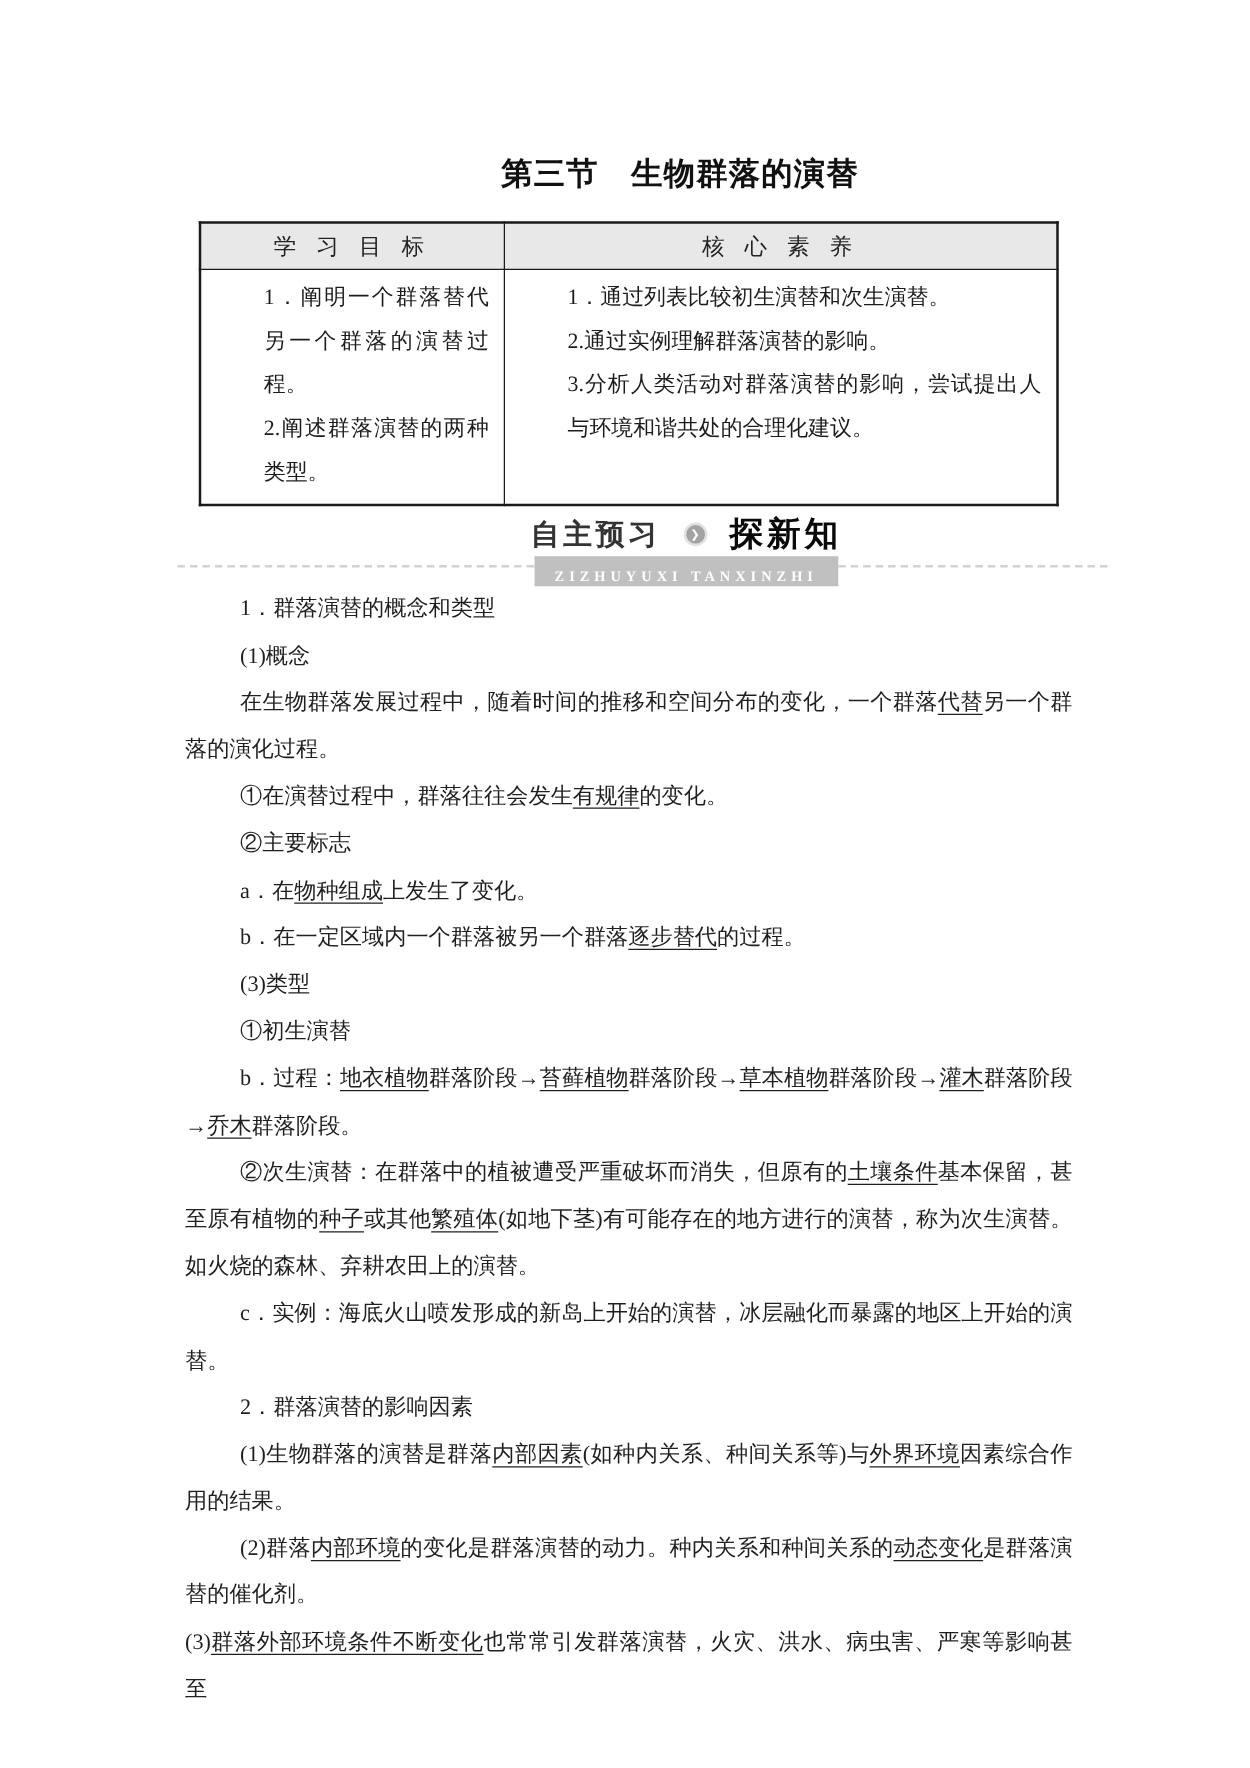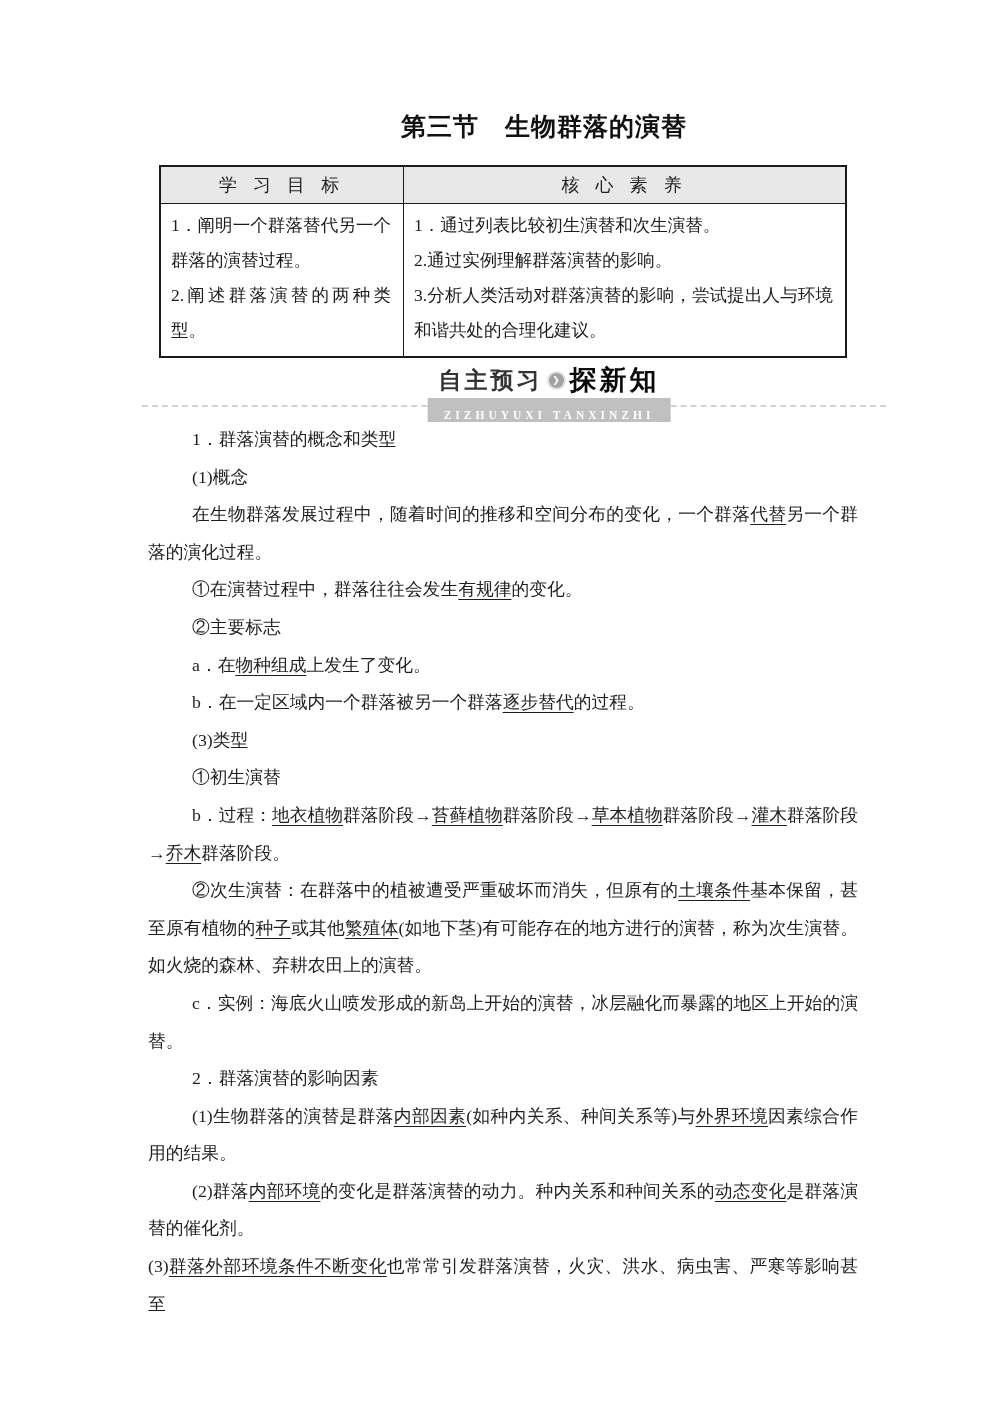--- a/index.html
+++ b/index.html
@@ -11,21 +11,21 @@
     font-family: "Liberation Serif", "DejaVu Serif", serif;
     color: #1c1c1c;
     overflow: hidden;
   }
   .content {
     width: 710px;
     margin-left: 148px;
   }
   
   .doc-title {
-    margin: 0;
+    margin: 12px;
     padding-top: 110px;
     padding-left: 88px;           
     text-align: center;
     font-size: 25px;
     font-weight: bold;
     letter-spacing: 1px;
     color: #111;
   }
   
   .info-table {
@@ -45,29 +45,29 @@
     text-align: center;
     font-size: 18px;
     color: #222;
   }
   .info-table th.col-left, .info-table td.col-left { width: 240px; }
   .info-table td {
     vertical-align: top;
     padding: 4px 12px 8px 10px;
     line-height: 35px;
   }
-  .cell-item { text-align: justify; }
+  .cell-item { text-align: justify; margin-left: 40px; }
   
   .banner { margin-top: 7px; }
   .banner-title {
     display: flex;
     align-items: center;
     justify-content: center;
     padding-left: 92px;           
-    gap: 6px;
+    gap: 20px;
     height: 30px;
     font-family: "Liberation Sans", "DejaVu Sans", sans-serif;
   }
   .banner-left {
     font-size: 23px;
     font-weight: 700;
     letter-spacing: 3px;
     color: #333333;
   }
   .banner-right {

